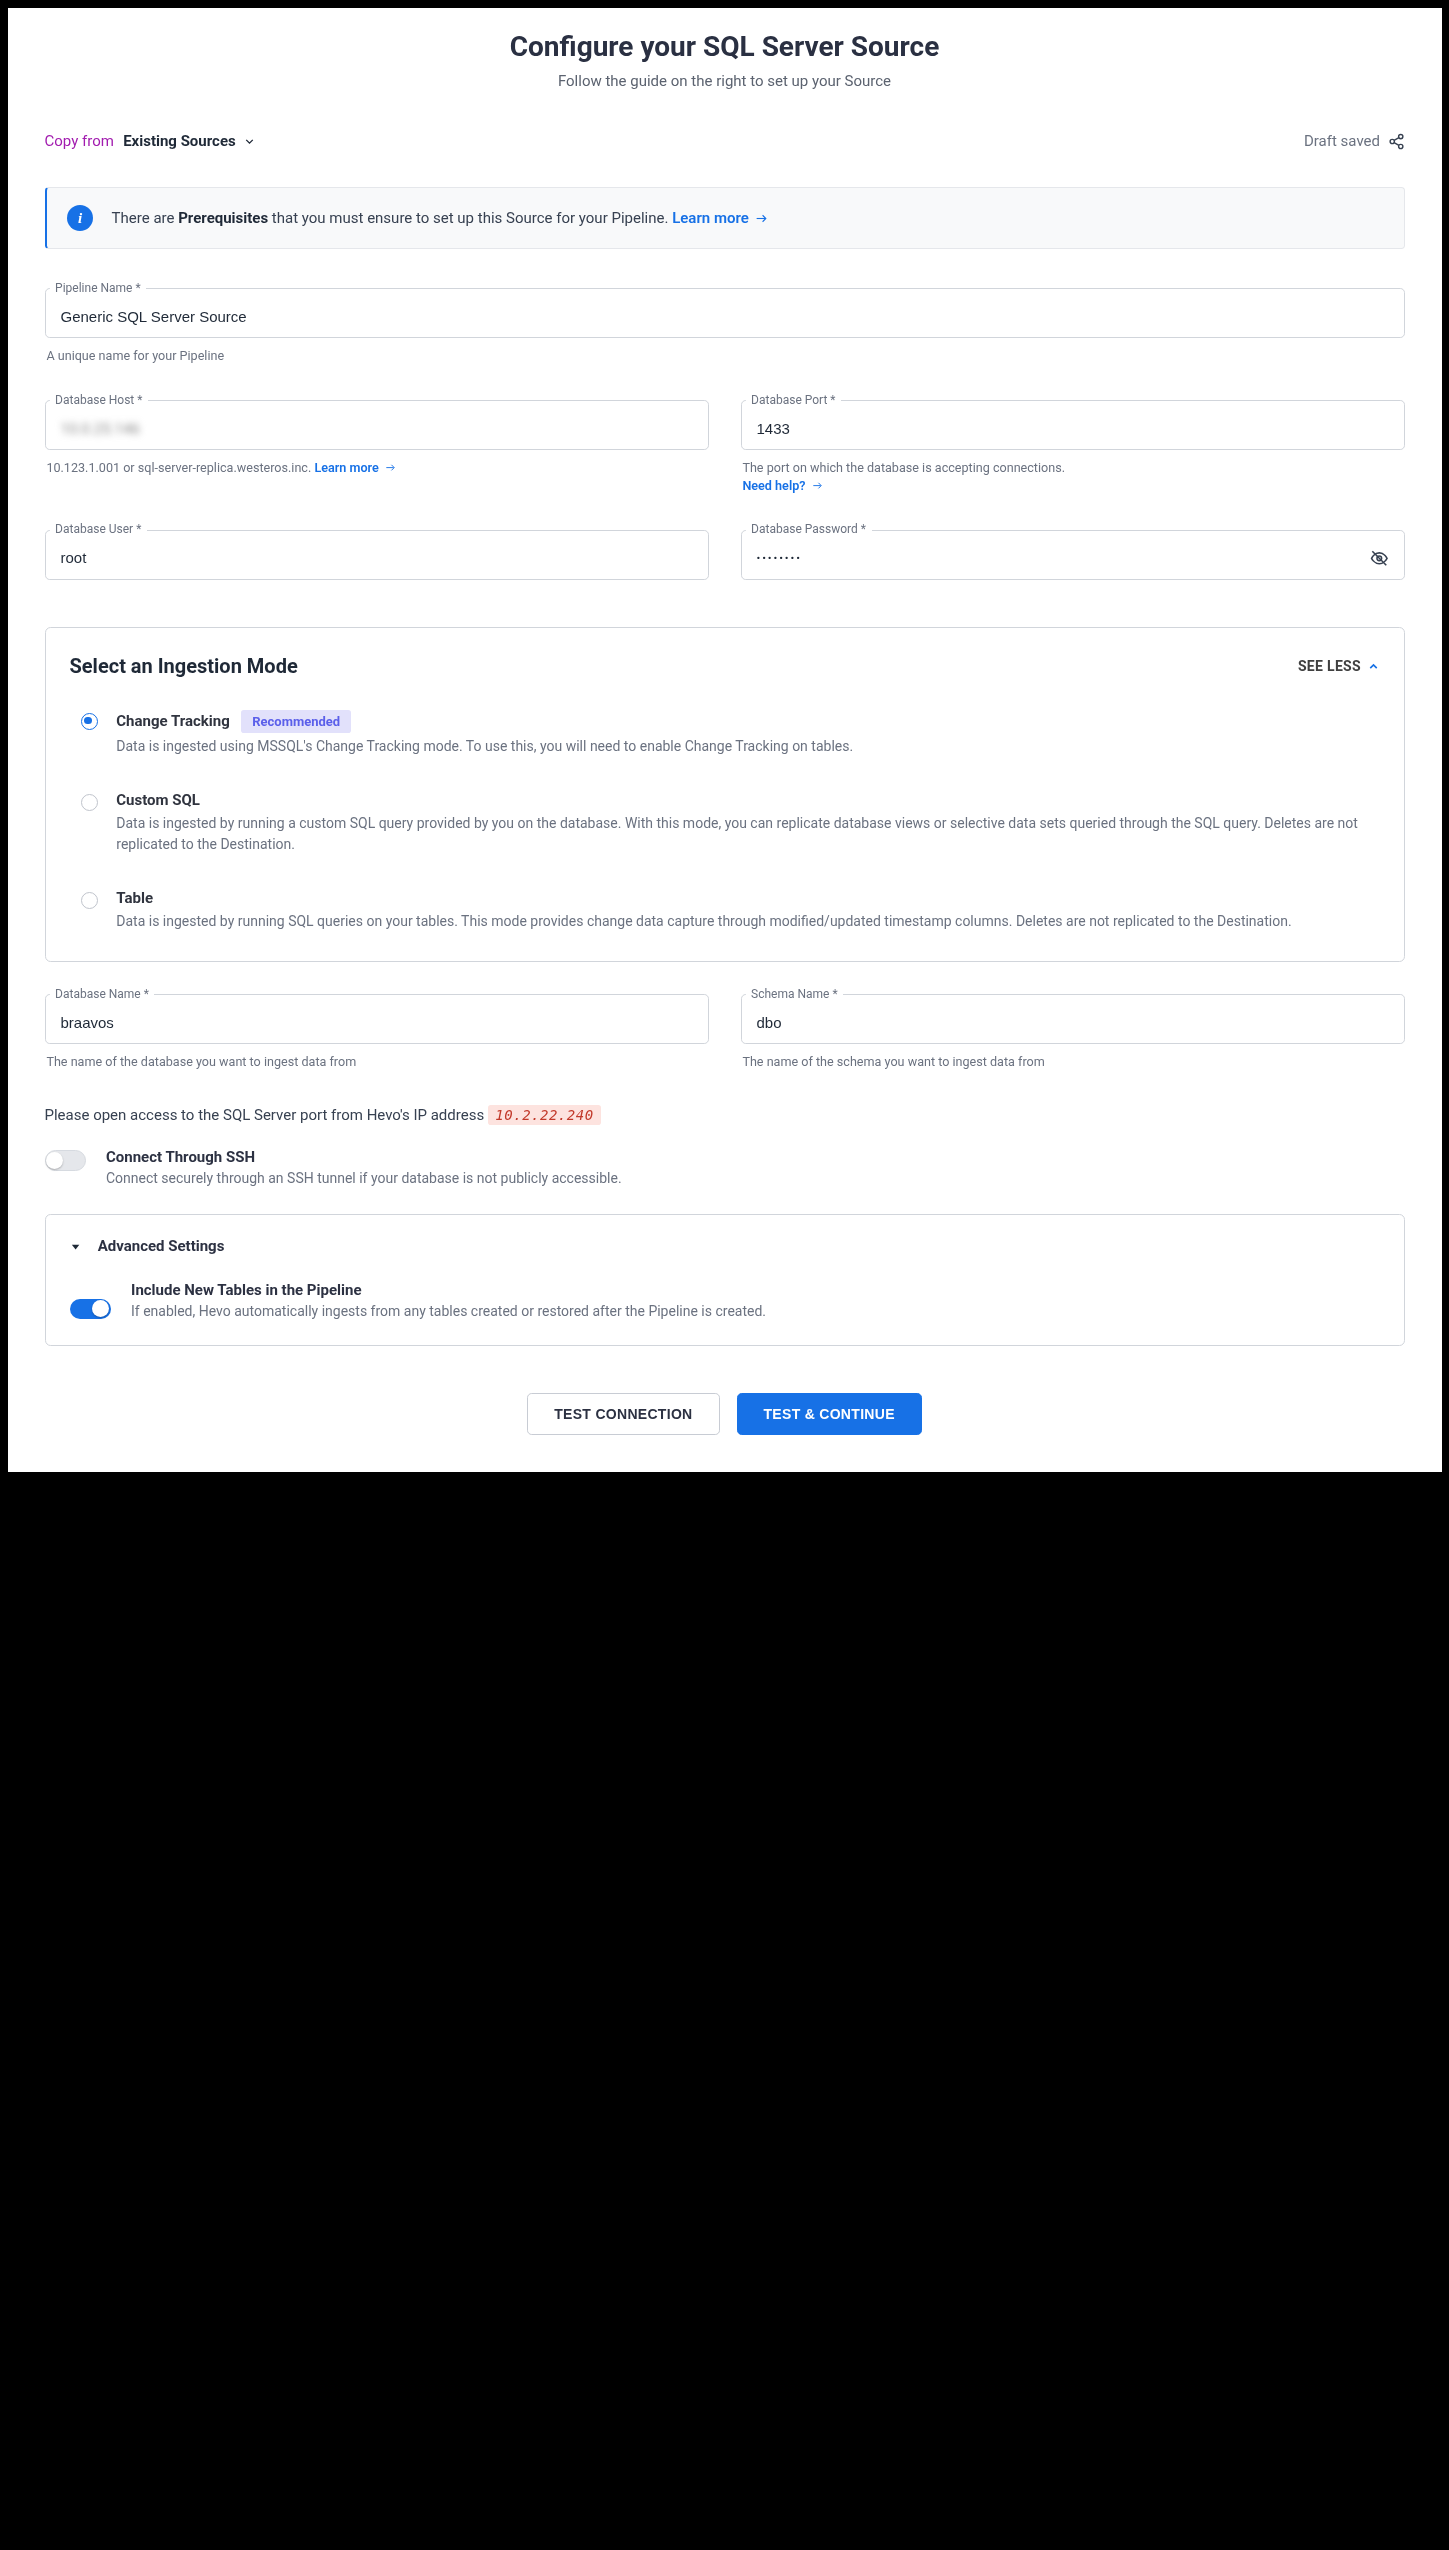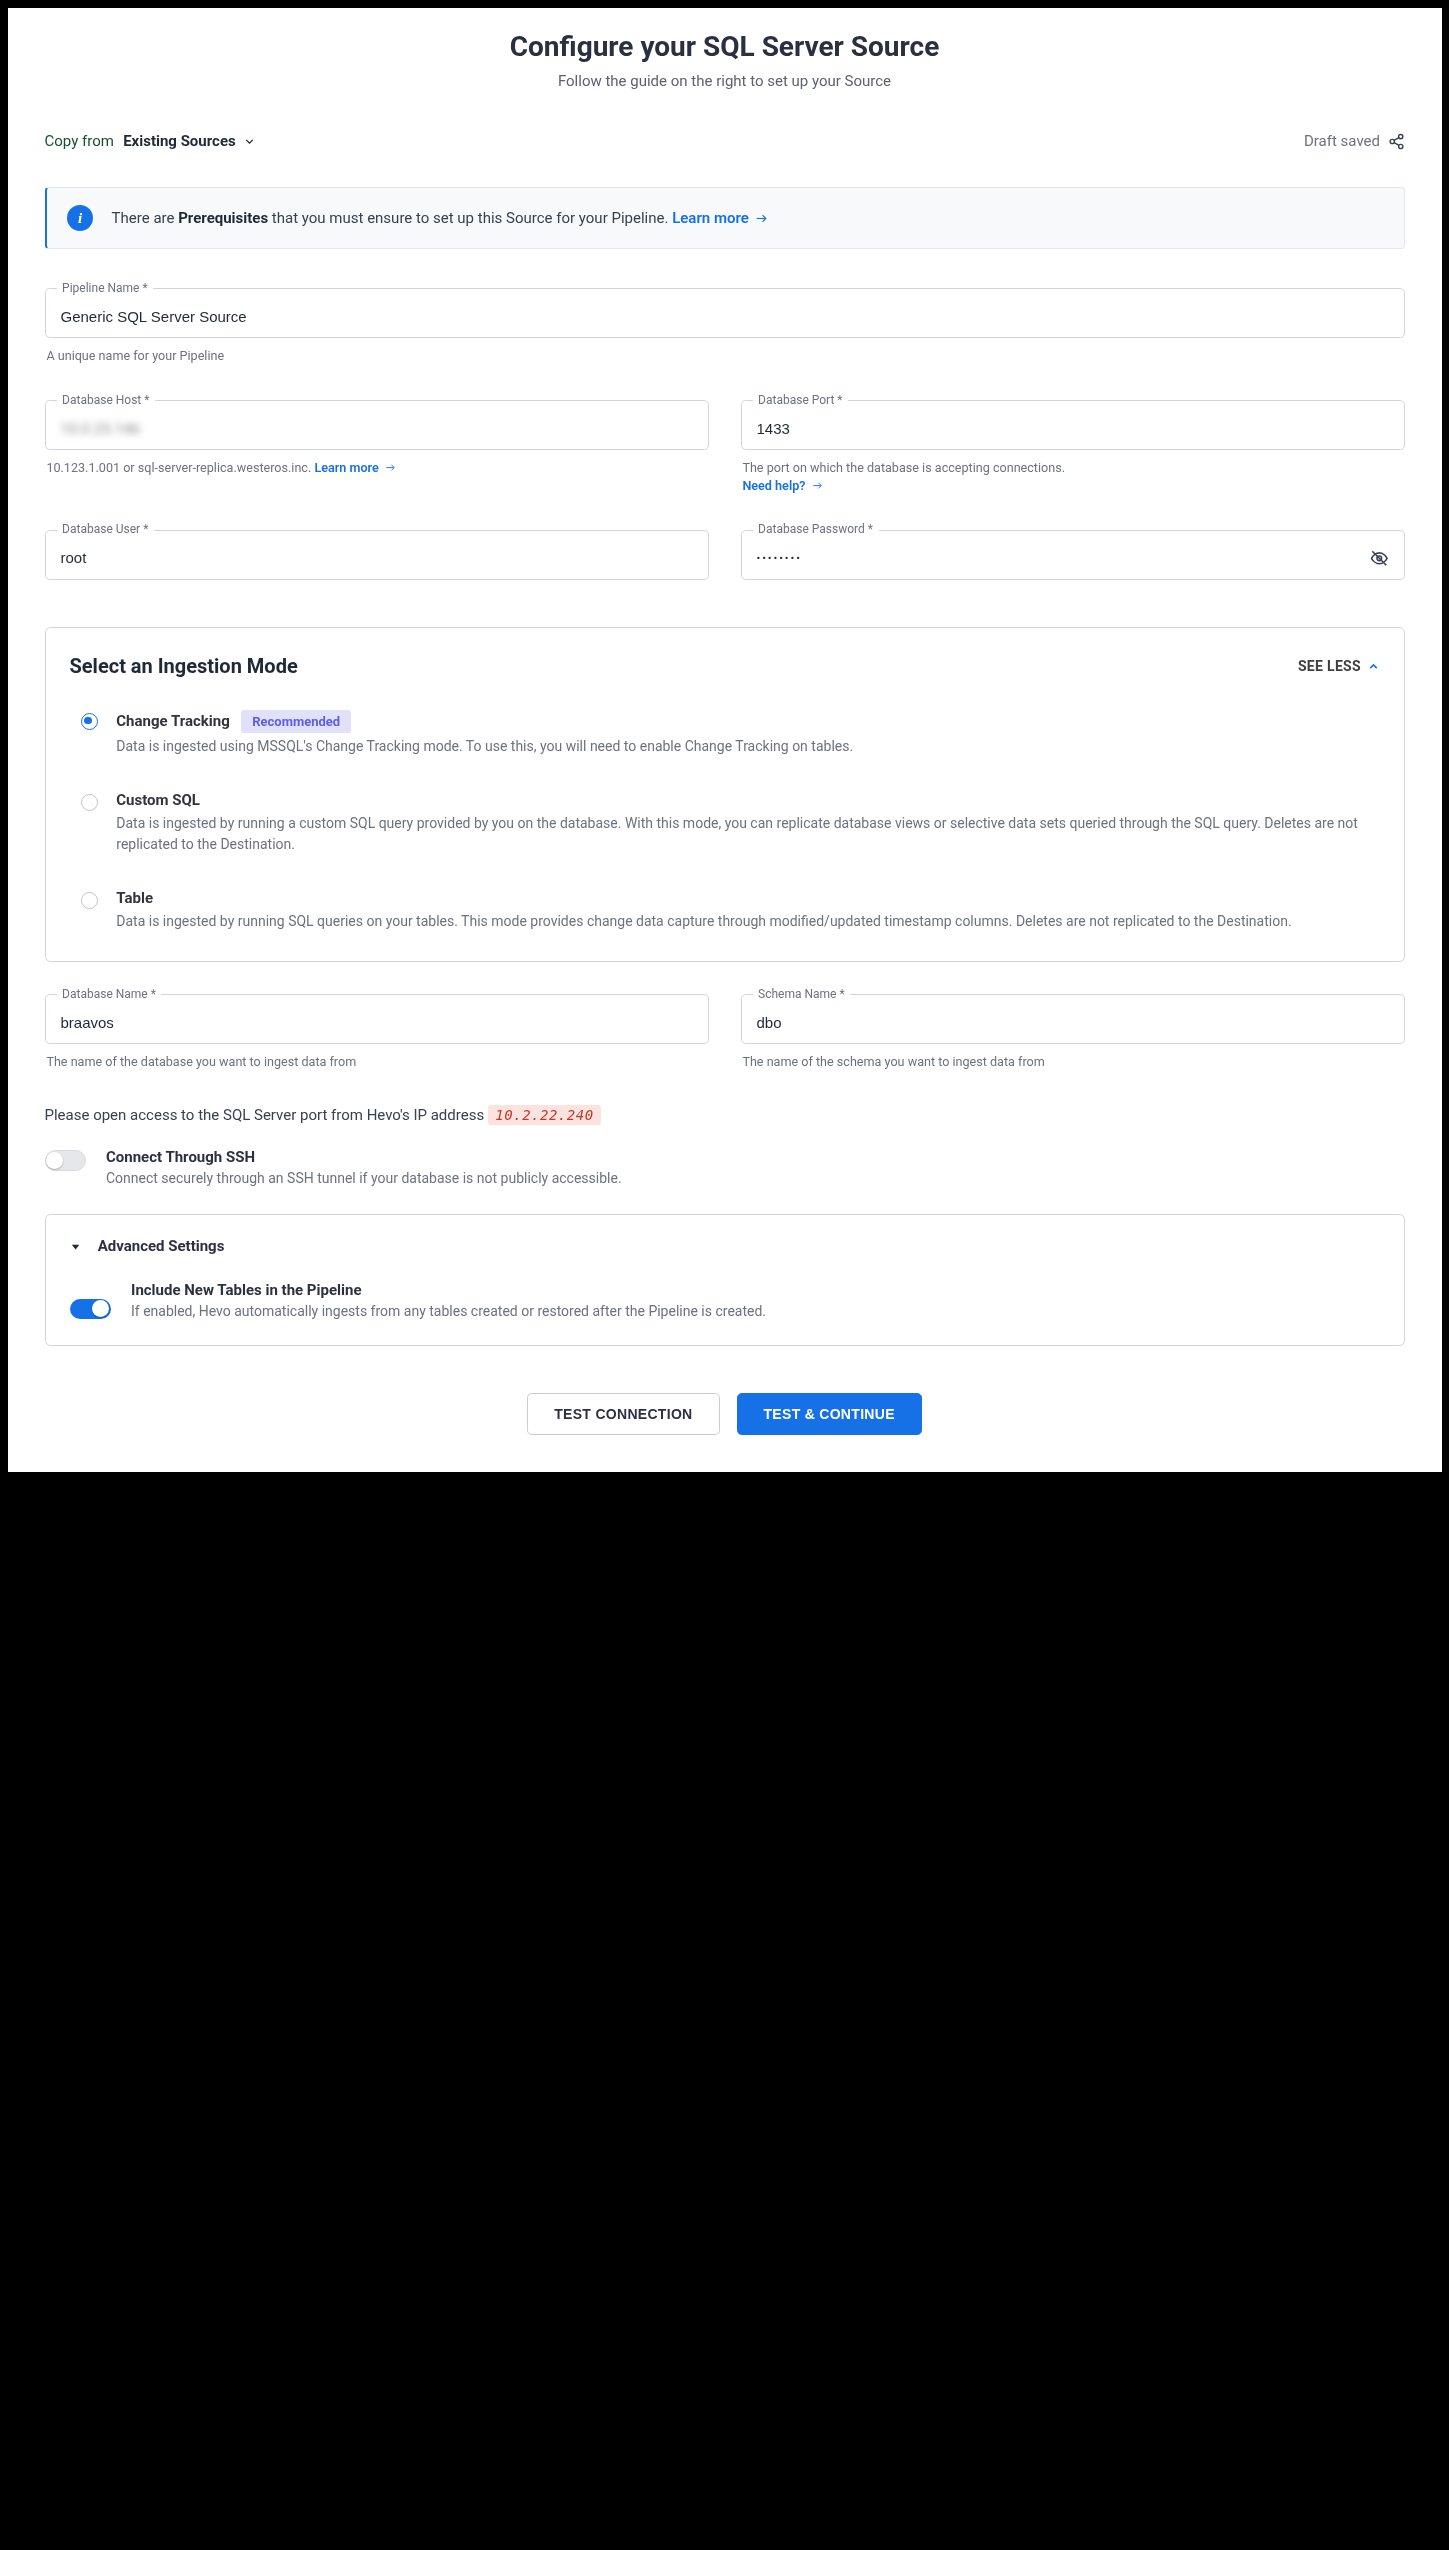--- a/index.html
+++ b/index.html
@@ -31,21 +31,21 @@
     justify-content: space-between;
     align-items: center;
     margin-bottom: 37px;
   }
   .copy-from {
     display: flex;
     align-items: center;
     gap: 9.3px;
     font-size: 15px;
   }
-  .copy-from-label { color: #14532d; }
+  .copy-from-label { color: #a21caf; }
   .copy-from-value { font-weight: 700; color: #1f2937; display: flex; align-items: center; gap: 7.5px; cursor: pointer; }
   .draft-saved { color: #6b7280; font-size: 15px; display: flex; align-items: center; gap: 7.5px; }
   .chevron-down { display: inline-block; }
   .chevron-down svg, .arrow-right svg, .caret-tri svg, .chevron-up svg, .share-icon svg, .eye-off-icon svg { display:block; }
 
   .info-banner {
     background: #f8f9fa;
     border: 0.9px solid #e5e7eb;
     border-left: 2.8px solid #1771e6;
     border-radius: 3.7px;
@@ -72,21 +72,21 @@
   .form-field {
     position: relative;
     border: 0.9px solid #d1d5db;
     border-radius: 4.7px;
     padding: 18.6px 15px 11.2px 15px;
     background: #fff;
   }
   .floating-label {
     position: absolute;
     top: -8.4px;
-    left: 11px;
+    left: 4px;
     background: #fff;
     padding: 0 5.6px;
     font-size: 12px;
     color: #6b7280;
   }
   .field-input {
     border: none;
     outline: none;
     width: 100%;
     font-size: 15px;

